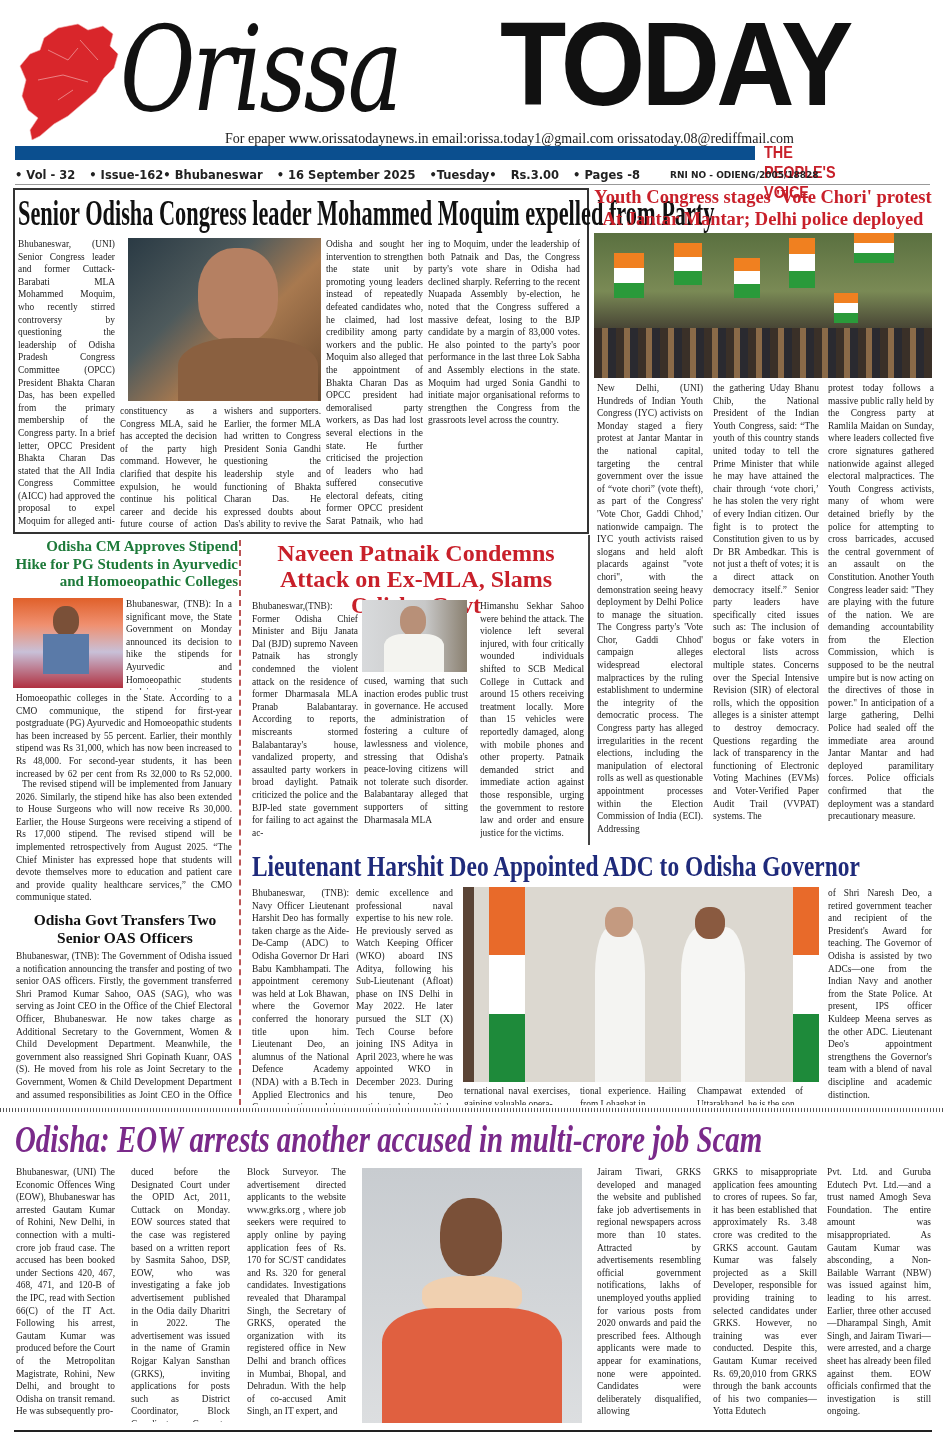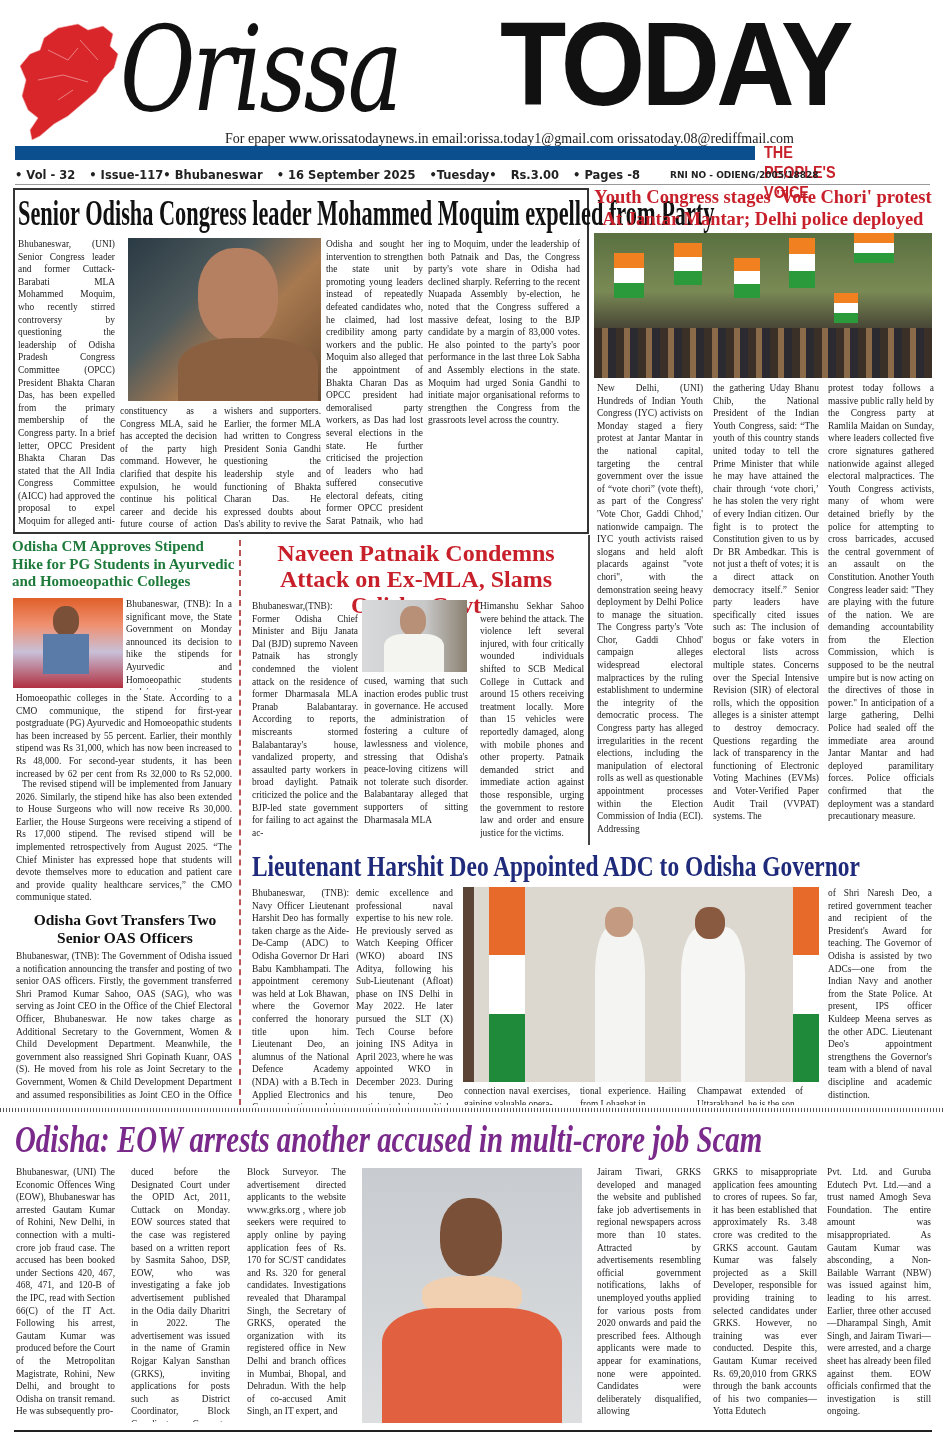--- a/index.html
+++ b/index.html
@@ -31,21 +31,21 @@
     <path d="M30 30 L50 40 L60 28 M20 60 L45 55 L70 62 M40 80 L55 70 M62 20 L80 40" stroke="#f7c0c0" stroke-width="0.6" fill="none"></path>
   </svg>
   <div class="abs logo-orissa">Orissa</div>
   <div class="abs logo-today">TODAY</div>
   <div class="abs contact">For epaper www.orissatodaynews.in email:orissa.today1@gmail.com orissatoday.08@rediffmail.com</div>
   <div class="abs band"></div>
   <div class="abs voice">THE PEOPLE'S VOICE</div>
 </div>
 <div class="abs infobar">
   <span>• Vol - 32</span>
-  <span>• Issue-117• Bhubaneswar</span>
+  <span>• Issue-162• Bhubaneswar</span>
   <span>• 16 September 2025</span>
   <span>•Tuesday•</span>
   <span>Rs.3.00</span>
   <span>•  Pages -8</span>
   <span class="rni">RNI NO - ODIENG/2005/18828</span>
 </div>
 <div class="abs hr" style="left:15px;top:184px;width:915px"></div>
 
 <div class="abs box" style="left:13px;top:188px;width:576px;height:346px"></div>
 <div class="abs h-black" style="left:18px;top:190px;width:566px;font-size:36px;line-height:46px;white-space:nowrap;transform:scaleX(0.62);transform-origin:left top;width:920px">Senior Odisha Congress leader Mohammed Moquim expelled from Party</div>
@@ -70,21 +70,21 @@
   <div style="position:absolute;left:140px;top:25px;width:26px;height:40px;background:linear-gradient(180deg,#f08020 33%,#fff 33% 66%,#2a9a3a 66%)"></div>
   <div style="position:absolute;left:195px;top:5px;width:26px;height:50px;background:linear-gradient(180deg,#f08020 33%,#fff 33% 66%,#2a9a3a 66%)"></div>
   <div style="position:absolute;left:260px;top:0px;width:40px;height:30px;background:linear-gradient(180deg,#f08020 33%,#fff 33% 66%,#2a9a3a 66%)"></div>
   <div style="position:absolute;left:240px;top:60px;width:24px;height:30px;background:linear-gradient(180deg,#f08020 33%,#fff 33% 66%,#2a9a3a 66%)"></div>
   <div style="position:absolute;left:0;top:95px;width:338px;height:50px;background:repeating-linear-gradient(90deg,#3a3028 0 8px,#8a6a48 8px 14px,#2a2a30 14px 22px)"></div>
 </div>
 <div class="col" style="left:597px;top:382px;width:106px;height:456px">New Delhi, (UNI) Hundreds of Indian Youth Congress (IYC) activists on Monday staged a fiery protest at Jantar Mantar in the national capital, targeting the central government over the issue of “vote chori” (vote theft), as part of the Congress' 'Vote Chor, Gaddi Chhod,' nationwide campaign. The IYC youth activists raised slogans and held aloft placards against "vote chori", with the demonstration seeing heavy deployment by Delhi Police to manage the situation. The Congress party's 'Vote Chor, Gaddi Chhod' campaign alleges widespread electoral malpractices by the ruling establishment to undermine the integrity of the democratic process. The Congress party has alleged irregularities in the recent elections, including the manipulation of electoral rolls as well as questionable appointment processes within the Election Commission of India (ECI). Addressing</div>
 <div class="col" style="left:713px;top:382px;width:106px;height:456px">the gathering Uday Bhanu Chib, the National President of the Indian Youth Congress, said: “The youth of this country stands united today to tell the Prime Minister that while he may have attained the chair through ‘vote chori,’ he has stolen the very right of every Indian citizen. Our fight is to protect the Constitution given to us by Dr BR Ambedkar. This is not just a theft of votes; it is a direct attack on democracy itself.” Senior party leaders have specifically cited issues such as: The inclusion of bogus or fake voters in electoral lists across multiple states. Concerns over the Special Intensive Revision (SIR) of electoral rolls, which the opposition alleges is a sinister attempt to destroy democracy. Questions regarding the lack of transparency in the functioning of Electronic Voting Machines (EVMs) and Voter-Verified Paper Audit Trail (VVPAT) systems. The</div>
 <div class="col" style="left:828px;top:382px;width:106px;height:456px">protest today follows a massive public rally held by the Congress party at Ramlila Maidan on Sunday, where leaders collected five crore signatures gathered nationwide against alleged electoral malpractices. The Youth Congress activists, many of whom were detained briefly by the police for attempting to cross barricades, accused the central government of an assault on the Constitution. Another Youth Congress leader said: "They are playing with the future of the nation. We are demanding accountability from the Election Commission, which is supposed to be the neutral umpire but is now acting on the directives of those in power." In anticipation of a large gathering, Delhi Police had sealed off the immediate area around Jantar Mantar and had deployed paramilitary forces. Police officials confirmed that the deployment was a standard precautionary measure.</div>
 
-<div class="abs" style="left:12px;top:538px;width:226px;text-align:left;font-weight:bold;font-size:15px;line-height:17.5px;color:#1e7a3a">Odisha CM Approves Stipend Hike for PG Students in Ayurvedic and Homoeopathic Colleges</div>
+<div class="abs" style="left:12px;top:538px;width:226px;text-align:right;font-weight:bold;font-size:15px;line-height:17.5px;color:#1e7a3a">Odisha CM Approves Stipend Hike for PG Students in Ayurvedic and Homoeopathic Colleges</div>
 <div class="photo" style="left:13px;top:598px;width:110px;height:90px;background:linear-gradient(180deg,#e0602a 0%,#f09070 30%,#c8c0d8 60%,#b03040 100%)">
   <div style="position:absolute;left:40px;top:8px;width:26px;height:30px;border-radius:45%;background:#7a5038"></div>
   <div style="position:absolute;left:30px;top:36px;width:46px;height:40px;background:#5a7aa8"></div>
 </div>
 <div class="col" style="left:126px;top:598px;width:106px;height:92px">Bhubaneswar, (TNB): In a significant move, the State Government on Monday announced its decision to hike the stipends for Ayurvedic and Homoeopathic students studying in State-run Ayurvedic and</div>
 <div class="col" style="left:16px;top:692px;width:216px;height:86px">Homoeopathic colleges in the State. According to a CMO communique, the stipend for first-year postgraduate (PG) Ayurvedic and Homoeopathic students has been increased by 55 percent. Earlier, their monthly stipend was Rs 31,000, which has now been increased to Rs 48,000. For second-year students, it has been increased by 62 per cent from Rs 32,000 to Rs 52,000. For third-year students, the monthly stipend amount has been increased by 67 per cent from Rs 33,000 to Rs 55,000.</div>
 <div class="col" style="left:16px;top:778px;width:216px;height:126px;text-indent:6px">The revised stipend will be implemented from January 2026. Similarly, the stipend hike has also been extended to House Surgeons who will now receive Rs 30,000. Earlier, the House Surgeons were receiving a stipend of Rs 17,000 stipend. The revised stipend will be implemented retrospectively from August 2025. “The Chief Minister has expressed hope that students will devote themselves more to education and patient care and provide quality healthcare services,” the CMO communique stated.</div>
 
 <div class="abs h-black" style="left:12px;top:911px;width:226px;text-align:center;font-size:15.5px;line-height:18px">Odisha Govt Transfers Two Senior OAS Officers</div>
 <div class="col" style="left:16px;top:950px;width:216px;height:152px">Bhubaneswar, (TNB): The Government of Odisha issued a notification announcing the transfer and posting of two senior OAS officers. Firstly, the government transferred Shri Pramod Kumar Sahoo, OAS (SAG), who was serving as Joint CEO in the Office of the Chief Electoral Officer, Bhubaneswar. He now takes charge as Additional Secretary to the Government, Women &amp; Child Development Department. Meanwhile, the government also reassigned Shri Gopinath Kuanr, OAS (S). He moved from his role as Joint Secretary to the Government, Women &amp; Child Development Department and assumed responsibilities as Joint CEO in the Office of the Chief Electoral Officer, Odisha, Bhubaneswar.</div>
@@ -105,21 +105,21 @@
 <div class="col" style="left:252px;top:887px;width:97px;height:218px">Bhubaneswar, (TNB): Navy Officer Lieutenant Harshit Deo has formally taken charge as the Aide-De-Camp (ADC) to Odisha Governor Dr Hari Babu Kambhampati. The appointment ceremony was held at Lok Bhawan, where the Governor conferred the honorary title upon him. Lieutenant Deo, an alumnus of the National Defence Academy (NDA) with a B.Tech in Applied Electronics and Communication, brings both aca-</div>
 <div class="col" style="left:356px;top:887px;width:97px;height:218px">demic excellence and professional naval expertise to his new role. He previously served as Watch Keeping Officer (WKO) aboard INS Aditya, following his Sub-Lieutenant (Afloat) phase on INS Delhi in May 2022. He later pursued the SLT (X) Tech Course before joining INS Aditya in April 2023, where he was appointed WKO in December 2023. During his tenure, Deo participated in multiple fleet deployments and in-</div>
 <div class="photo" style="left:463px;top:887px;width:356px;height:195px;background:linear-gradient(90deg,#5a4436 0 3%,#dcd8d0 3% 100%)">
   <div style="position:absolute;left:26px;top:0;width:36px;height:195px;background:linear-gradient(180deg,#e86a2a 0 35%,#fff 35% 65%,#1e8a3a 65%)"></div>
   <div style="position:absolute;left:330px;top:0;width:26px;height:195px;background:linear-gradient(180deg,#e86a2a 0 35%,#fff 35% 65%,#1e8a3a 65%)"></div>
   <div style="position:absolute;left:132px;top:40px;width:50px;height:155px;background:#f4f4f2;border-radius:30% 30% 0 0"></div>
   <div style="position:absolute;left:142px;top:20px;width:28px;height:30px;border-radius:45%;background:#c49a80"></div>
   <div style="position:absolute;left:218px;top:40px;width:64px;height:155px;background:#f6f6f4;border-radius:30% 30% 0 0"></div>
   <div style="position:absolute;left:232px;top:20px;width:30px;height:32px;border-radius:45%;background:#8a5a40"></div>
 </div>
-<div class="col" style="left:464px;top:1085px;width:106px;height:20px">connection naval exercises, gaining valuable opera-</div>
+<div class="col" style="left:464px;top:1085px;width:106px;height:20px">ternational naval exercises, gaining valuable opera-</div>
 <div class="col" style="left:580px;top:1085px;width:106px;height:20px">tional experience. Hailing from Lohaghat in</div>
 <div class="col" style="left:697px;top:1085px;width:106px;height:20px">Champawat extended of Uttarakhand, he is the son</div>
 <div class="col" style="left:828px;top:887px;width:104px;height:218px">of Shri Naresh Deo, a retired government teacher and recipient of the President's Award for teaching. The Governor of Odisha is assisted by two ADCs—one from the Indian Navy and another from the State Police. At present, IPS officer Kuldeep Meena serves as the other ADC. Lieutenant Deo's appointment strengthens the Governor's team with a blend of naval discipline and academic distinction.</div>
 
 <div class="dots-h" style="left:0;top:1108px;width:945px"></div>
 
 <div class="abs" style="left:15px;top:1116px;width:1200px;font-style:italic;font-weight:bold;font-size:38px;line-height:46px;color:#7a2a8a;white-space:nowrap;transform:scaleX(0.76);transform-origin:left top">Odisha: EOW arrests another accused in multi-crore job Scam</div>
 <div class="col" style="left:16px;top:1166px;width:99px;height:256px">Bhubaneswar, (UNI) The Economic Offences Wing (EOW), Bhubaneswar has arrested Gautam Kumar of Rohini, New Delhi, in connection with a multi-crore job fraud case. The accused has been booked under Sections 420, 467, 468, 471, and 120-B of the IPC, read with Section 66(C) of the IT Act. Following his arrest, Gautam Kumar was produced before the Court of the Metropolitan Magistrate, Rohini, New Delhi, and brought to Odisha on transit remand. He was subsequently pro-</div>
 <div class="col" style="left:131px;top:1166px;width:99px;height:256px">duced before the Designated Court under the OPID Act, 2011, Cuttack on Monday. EOW sources stated that the case was registered based on a written report by Sasmita Sahoo, DSP, EOW, who was investigating a fake job advertisement published in the Odia daily Dharitri in 2022. The advertisement was issued in the name of Gramin Rojgar Kalyan Sansthan (GRKS), inviting applications for posts such as District Coordinator, Block Coordinator, Computer Operator, and</div>
 <div class="col" style="left:247px;top:1166px;width:99px;height:256px">Block Surveyor. The advertisement directed applicants to the website www.grks.org , where job seekers were required to apply online by paying application fees of Rs. 170 for SC/ST candidates and Rs. 320 for general candidates. Investigations revealed that Dharampal Singh, the Secretary of GRKS, operated the organization with its registered office in New Delhi and branch offices in Mumbai, Bhopal, and Dehradun. With the help of co-accused Amit Singh, an IT expert, and</div>

